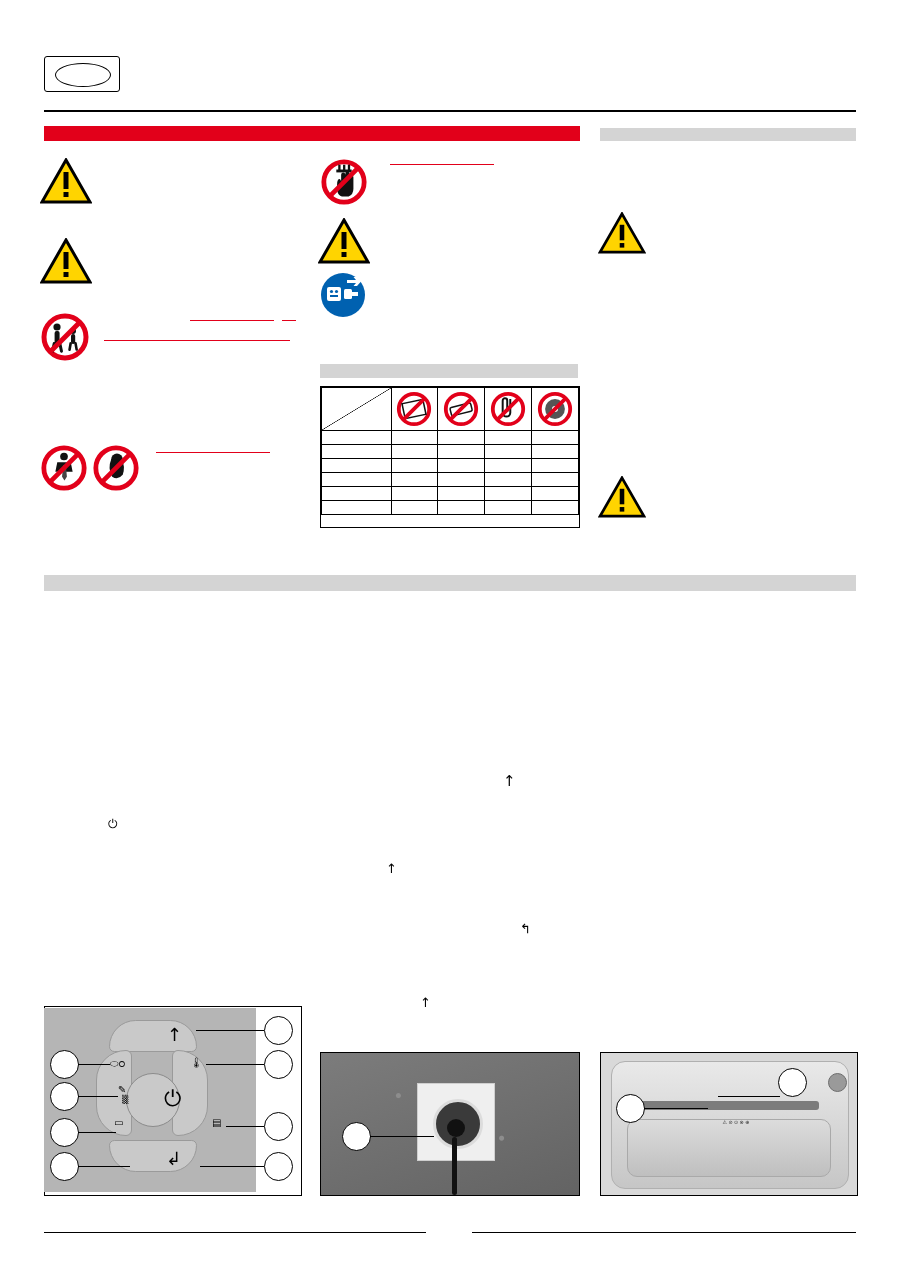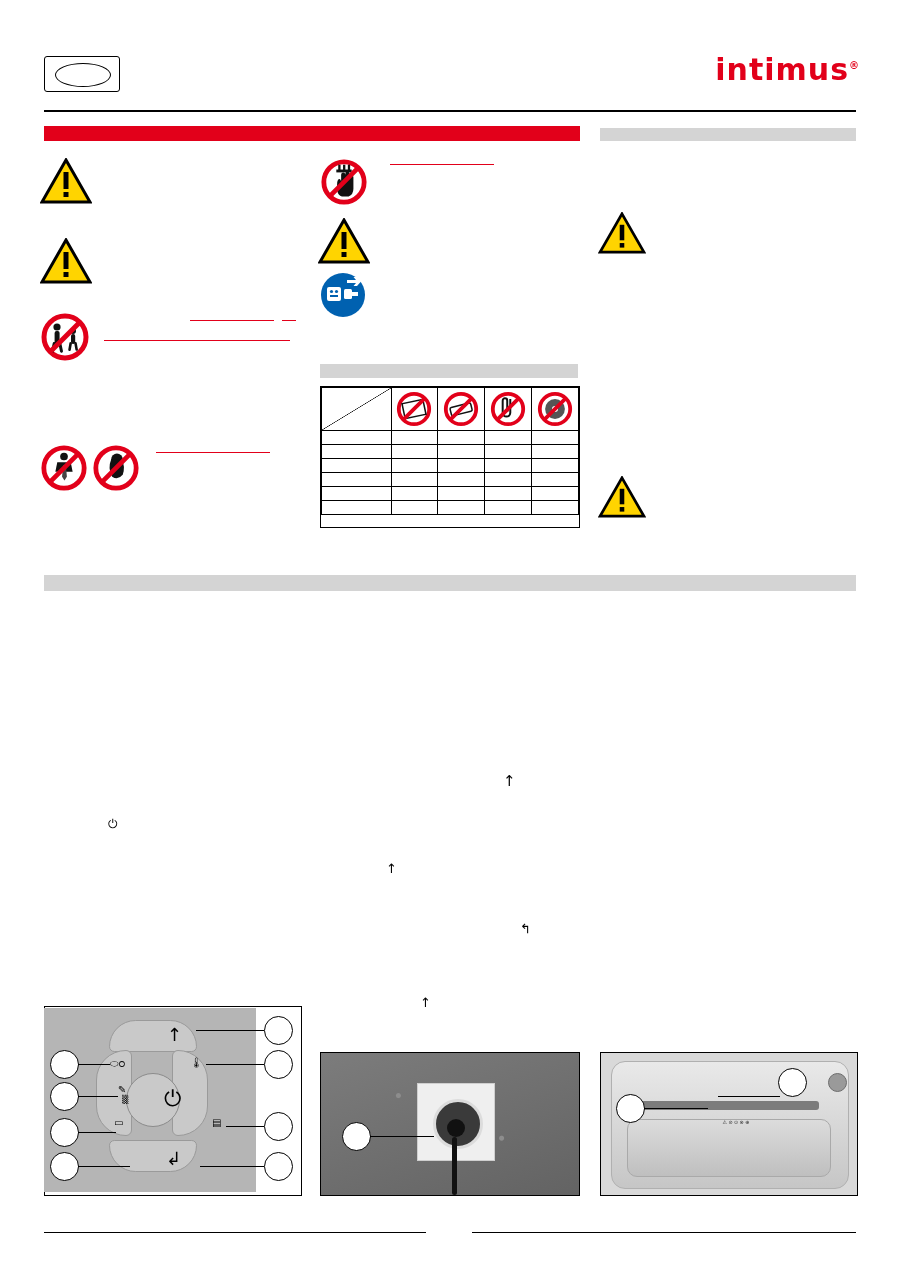--- a/index.html
+++ b/index.html
@@ -159,23 +159,20 @@
 </style>
 </head>
 <body>
 
 <div class="page">
 
   <div class="lang-badge">
     <div class="lang-oval"></div>
   </div>
 
-  <div class="brand">
-    <span>intimus</span><span class="reg">®</span>
-  </div>
 
   <div class="header-rule"></div>
 
   <div class="redbar"></div>
   <div class="greybar-tr"></div>
   <div class="greybar-wide"></div>
 
   <div class="tri" style="left:40px;top:158px;">
     <svg width="52" height="46" viewBox="0 0 52 46">
       <polygon points="26,2 50,44 2,44" fill="#ffd400" stroke="#000" stroke-width="3"></polygon>

